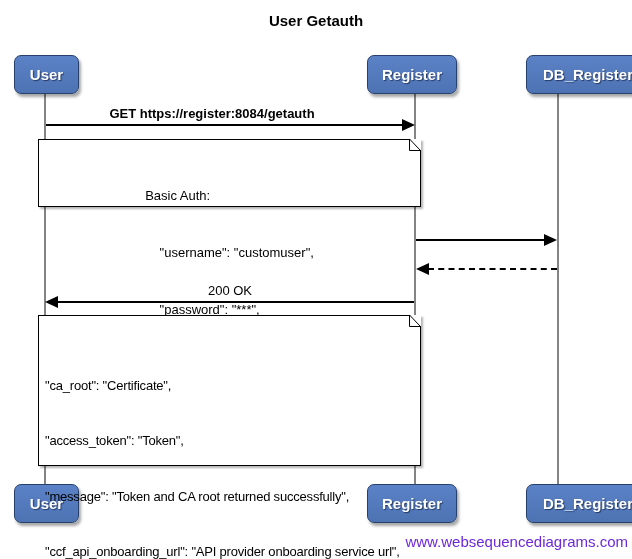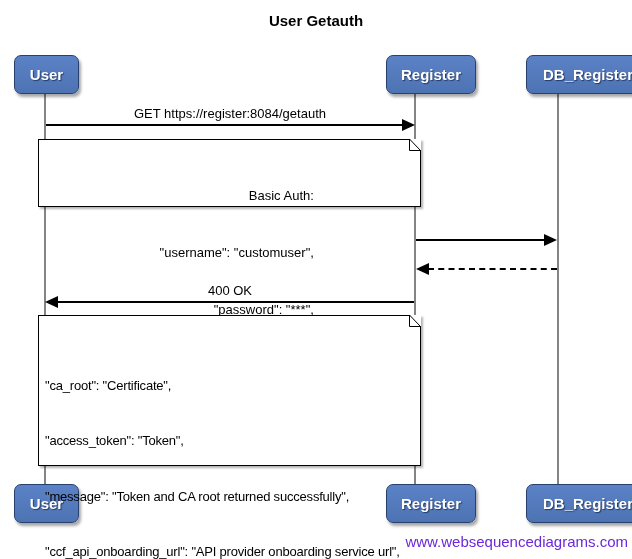--- a/index.html
+++ b/index.html
@@ -16,53 +16,53 @@
   .ll-user{left:44px;} .ll-register{left:414px;} .ll-db{left:557px;}
 
   
   .actor{position:absolute;height:37px;display:flex;align-items:center;justify-content:center;
          background:linear-gradient(180deg,#5b82c6 0%,#4d73b3 100%);
          border:1px solid #27406e;border-radius:7px;
          box-shadow:2px 3px 3px rgba(0,0,0,0.35);
          color:#fff;font-size:15px;font-weight:bold;
          text-shadow:1px 1px 1px rgba(15,25,55,0.65);z-index:2;}
   .row-top{top:55px;} .row-bottom{top:484px;}
-  .a-user{left:14px;width:63px;} .a-register{left:386px;width:88px;} .a-db{left:526px;width:122px;}
+  .a-user{left:14px;width:63px;} .a-register{left:367px;width:88px;} .a-db{left:526px;width:122px;}
 
   
   .mlabel{position:absolute;font-size:13px;text-align:center;z-index:1;white-space:nowrap;}
   .mline{position:absolute;height:2px;background:#000;z-index:1;}
   .mline-dashed{position:absolute;height:0;border-top:2px dashed #000;z-index:1;}
   .head{position:absolute;width:0;height:0;z-index:1;
         border-top:6px solid transparent;border-bottom:6px solid transparent;}
   .head-right{border-left:13px solid #000;}
   .head-left{border-right:13px solid #000;}
 
-  .m1-label{left:46px;top:106px;width:368px;}
+  .m1-label{left:28px;top:106px;width:368px;font-weight:bold;}
   .m1-line{left:46px;top:124px;width:358px;}
   .m1-head{left:402px;top:119px;}
 
   .m2-label{left:416px;top:221px;width:141px;}
   .m2-line{left:416px;top:239px;width:130px;}
   .m2-head{left:544px;top:234px;}
 
   .m3-label{left:416px;top:251px;width:141px;}
   .m3-line{left:428px;top:268px;width:129px;}
   .m3-head{left:416px;top:263px;}
 
   .m4-label{left:46px;top:283px;width:368px;}
   .m4-line{left:57px;top:301px;width:357px;}
   .m4-head{left:45px;top:296px;}
 
   
   .note{position:absolute;background:#fff;border:1px solid #000;
         box-shadow:2px 2px 2px rgba(0,0,0,0.3);z-index:3;font-size:13px;}
   .note .ear{position:absolute;top:-1px;right:-1px;}
   .note1{left:38px;top:139px;width:381px;height:58px;padding-top:8px;text-align:center;}
-  .note1 .block{display:inline-block;text-align:right;white-space:pre;line-height:19px;}
+  .note1 .block{display:inline-block;text-align:left;white-space:pre;line-height:19px;}
   .note2{left:38px;top:315px;width:375px;height:144px;padding:5px 0 0 6px;
          line-height:18.5px;letter-spacing:-0.2px;white-space:pre;}
 
   
   .watermark{position:absolute;top:533px;right:4px;font-size:15px;color:#6d28d9;}
 </style>
 </head>
 <body>
 
 <div class="stage">
@@ -93,21 +93,21 @@
       <div>    "password": "***",</div>
     </div>
   </div>
 
   <div class="mline m2-line"></div>
   <div class="head head-right m2-head"></div>
 
   <div class="mline-dashed m3-line"></div>
   <div class="head head-left m3-head"></div>
 
-  <div class="mlabel m4-label">400 OK</div>
+  <div class="mlabel m4-label">200 OK</div>
   <div class="mline m4-line"></div>
   <div class="head head-left m4-head"></div>
 
   <div class="note note2">
     <svg class="ear" width="12" height="12" viewBox="0 0 12 12">
       <rect x="0" y="0" width="12" height="12" fill="#ffffff"></rect>
       <path d="M0.5,0 L0.5,11.5 L12,11.5" fill="#ffffff" stroke="#000000" stroke-width="1"></path>
       <path d="M0.5,0 L11.5,11.5" fill="none" stroke="#000000" stroke-width="1"></path>
     </svg>
     <div>"ca_root": "Certificate",</div>

